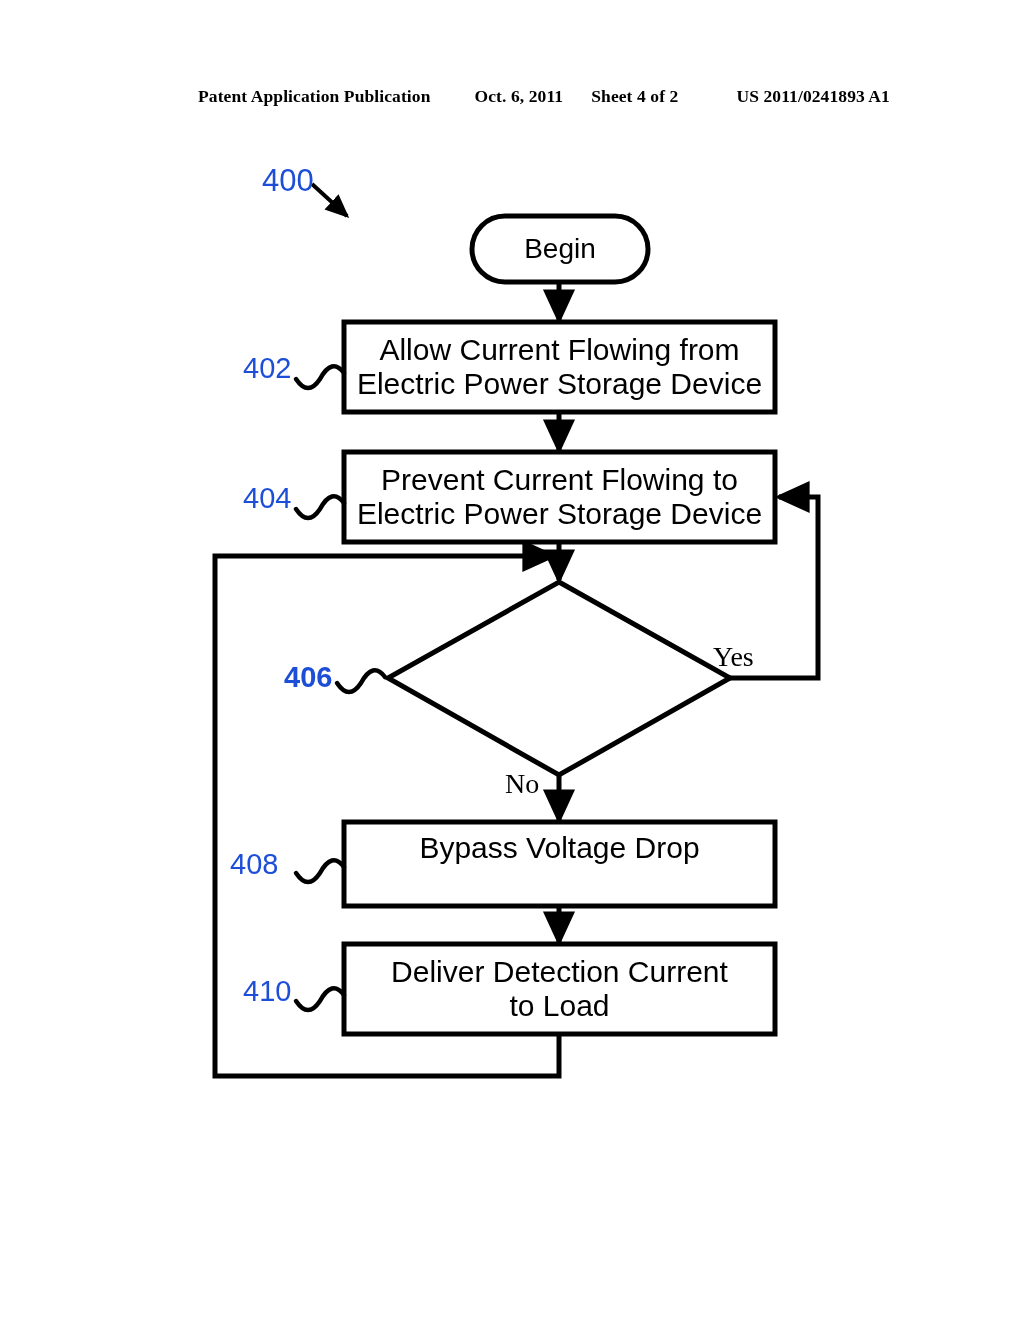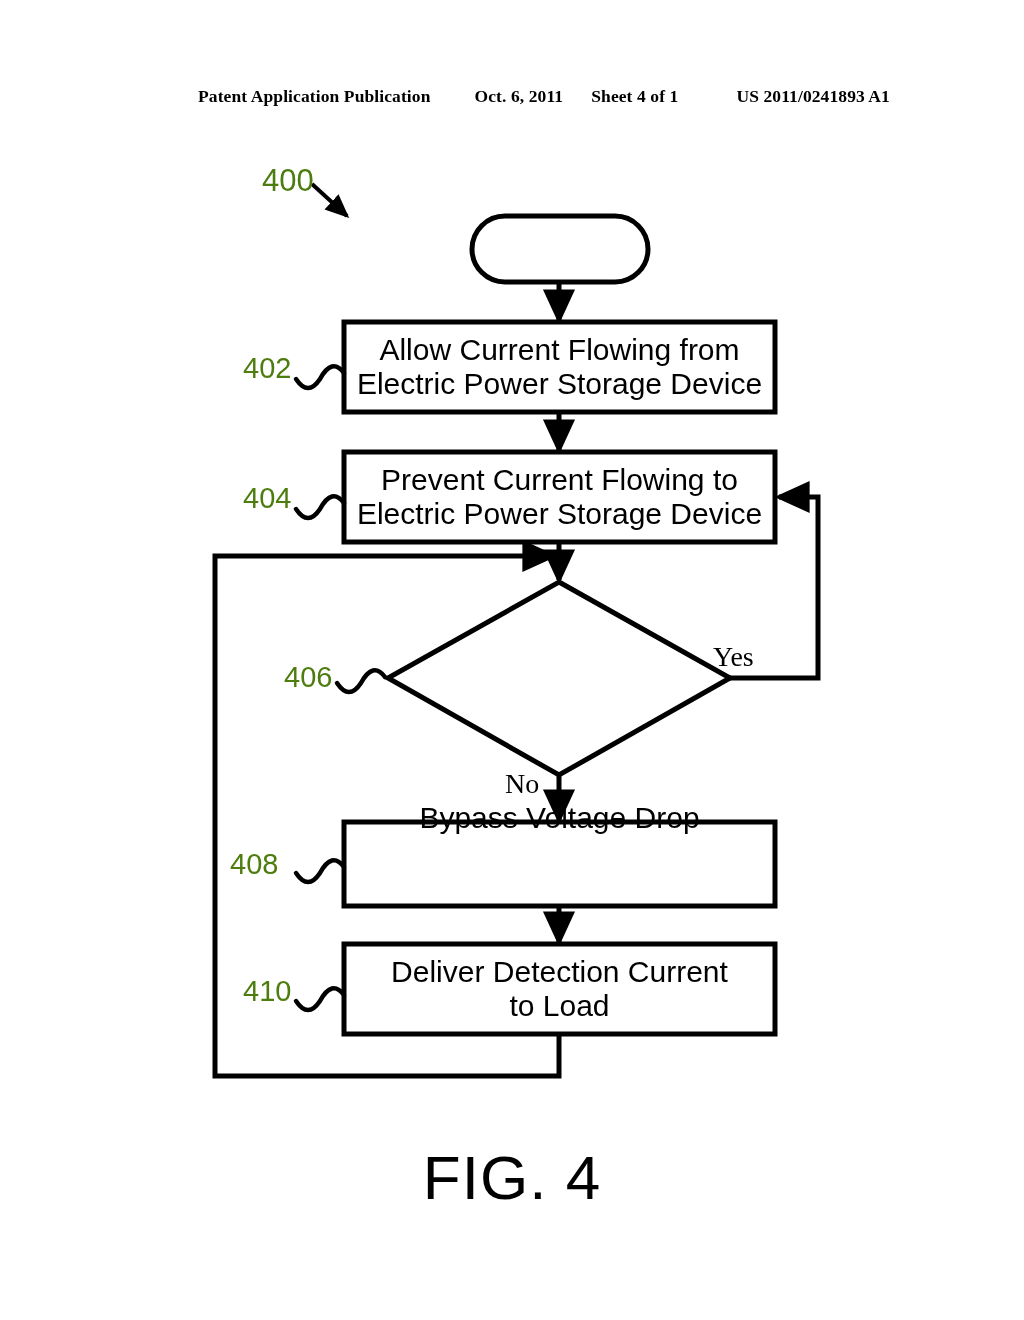--- a/index.html
+++ b/index.html
@@ -67,47 +67,47 @@
     font-size: 30px;
     line-height: 1.14;
     color: #000;
     pointer-events: none;
     white-space: pre-line;
   }
   .ref-label {
     position: absolute;
     font-family: "Liberation Sans", sans-serif;
     font-size: 29px;
-    color: #4d7c0f;
+    color: #1d4ed8;
     white-space: nowrap;
   }
   .branch-label {
     position: absolute;
     font-family: Liberation Serif, serif;
     font-size: 28px;
     color: #000;
     white-space: nowrap;
   }
 
   
   #begin-text { left: 472px; top: 216px; width: 176px; height: 66px; font-size: 28px; }
 
   
   #box-402-text { left: 344px; top: 322px; width: 431px; height: 90px; }
   #box-404-text { left: 344px; top: 452px; width: 431px; height: 90px; }
-  #box-408-text { left: 344px; top: 776px; width: 431px; height: 84px; }
+  #box-408-text { left: 344px; top: 806px; width: 431px; height: 84px; }
   #box-410-text { left: 344px; top: 944px; width: 431px; height: 90px; }
 
   
   #diamond-406-text { left: 404px; top: 636px; width: 310px; height: 84px; }
 
   
   #ref-402 { left: 243px; top: 352px; }
   #ref-404 { left: 243px; top: 482px; }
-  #ref-406 { left: 284px; top: 661px; }
+  #ref-406 { left: 284px; top: 661px; font-weight: bold; }
   #ref-408 { left: 230px; top: 848px; }
   #ref-410 { left: 243px; top: 975px; }
   #ref-400 { left: 262px; top: 163px; font-size: 31px; }
 
   
   #label-yes { left: 713px; top: 641px; }
   #label-no  { left: 505px; top: 768px; }
 
   
   #fig-caption {
@@ -121,21 +121,21 @@
     letter-spacing: 1px;
     color: #000;
   }
 </style>
 </head>
 <body>
 
 <div id="pub-header">
   <span class="hdr-left">Patent Application Publication</span>
   <span class="hdr-date">Oct. 6, 2011</span>
-  <span class="hdr-sheet">Sheet 4 of 1</span>
+  <span class="hdr-sheet">Sheet 4 of 2</span>
   <span class="hdr-number">US 2011/0241893 A1</span>
 </div>
 
 <div id="figure-canvas">
 
   <svg id="flow-svg" viewBox="0 0 1024 1320">
     <defs>
       <marker id="arrow" viewBox="0 0 12 12" refX="10.5" refY="6" markerWidth="7" markerHeight="7" orient="auto-start-reverse">
         <path d="M 0 0.5 L 12 6 L 0 11.5 z" fill="#000"></path>
       </marker>
@@ -172,20 +172,21 @@
     <path d="M 296 873 q 12 18 24 0 q 12 -22 24 -6" fill="none" stroke="#000" stroke-width="4.5" stroke-linecap="round"></path>
 
     <line x1="559" y1="906" x2="559" y2="942" stroke="#000" stroke-width="5" marker-end="url(#arrow)"></line>
 
     <rect x="344" y="944" width="431" height="90" fill="#fff" stroke="#000" stroke-width="5"></rect>
     <path d="M 296 1001 q 12 18 24 0 q 12 -22 24 -6" fill="none" stroke="#000" stroke-width="4.5" stroke-linecap="round"></path>
 
     <path d="M 559 1034 L 559 1076 L 215 1076 L 215 556 L 553 556" fill="none" stroke="#000" stroke-width="5" marker-end="url(#arrow)"></path>
   </svg>
 
+  <div class="node-text" id="begin-text">Begin</div>
 
   <div class="node-text" id="box-402-text">Allow Current Flowing from
 Electric Power Storage Device</div>
 
   <div class="node-text" id="box-404-text">Prevent Current Flowing to
 Electric Power Storage Device</div>
 
 
   <div class="node-text" id="box-408-text">Bypass Voltage Drop</div>
 
@@ -195,15 +196,14 @@
   <div class="ref-label" id="ref-400">400</div>
   <div class="ref-label" id="ref-402">402</div>
   <div class="ref-label" id="ref-404">404</div>
   <div class="ref-label" id="ref-406">406</div>
   <div class="ref-label" id="ref-408">408</div>
   <div class="ref-label" id="ref-410">410</div>
 
   <div class="branch-label" id="label-yes">Yes</div>
   <div class="branch-label" id="label-no">No</div>
 
-  <div id="fig-caption">FIG. 4</div>
 
 </div>
 
 </body></html>

